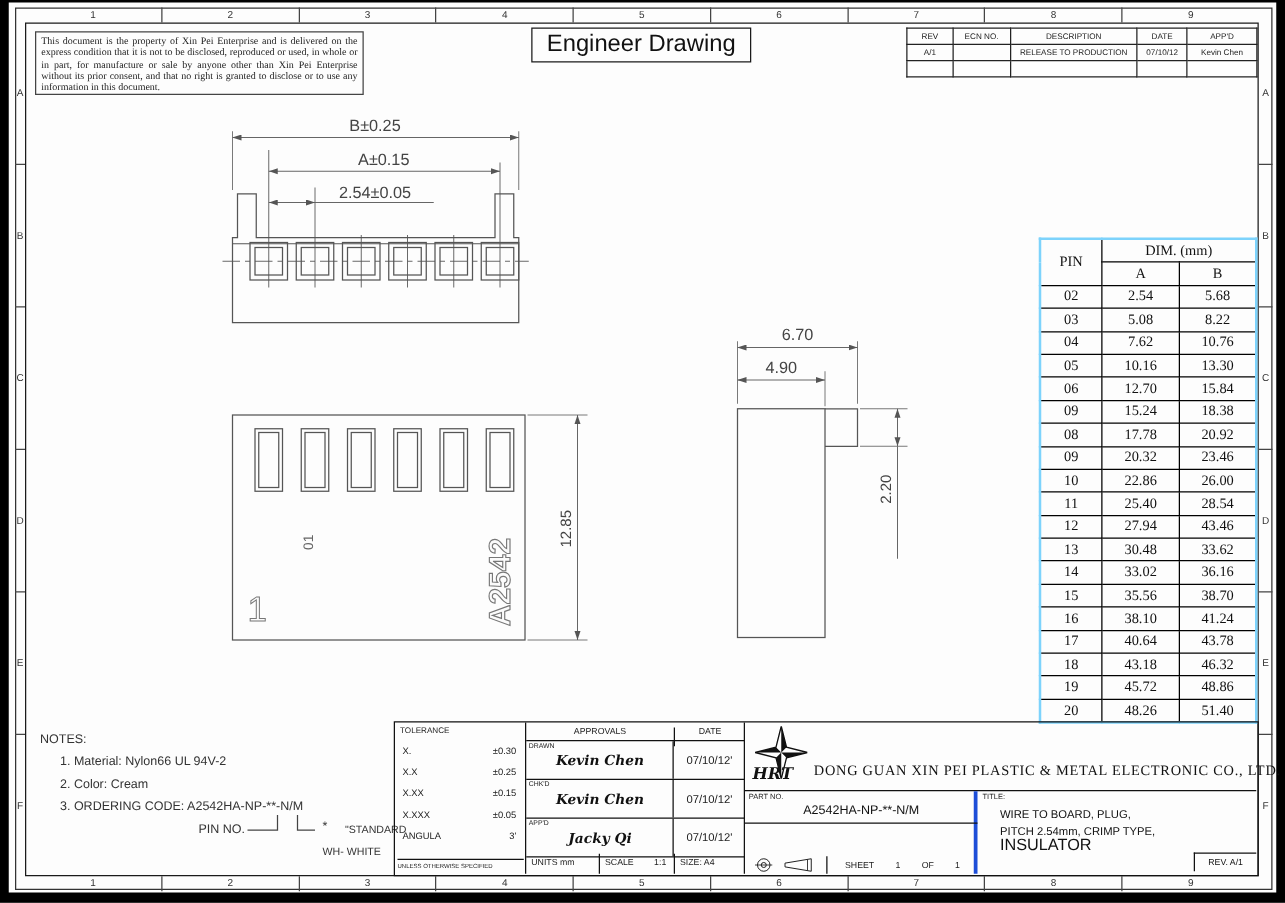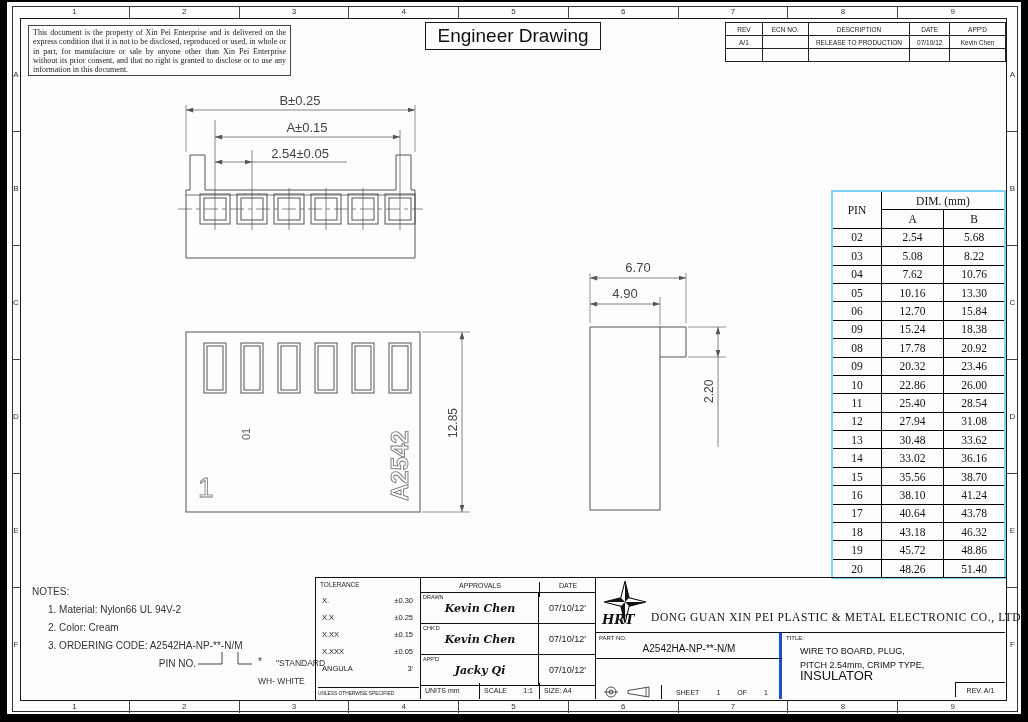--- a/index.html
+++ b/index.html
@@ -194,21 +194,21 @@
           <td>26.00</td>
         </tr>
         <tr>
           <td>11</td>
           <td>25.40</td>
           <td>28.54</td>
         </tr>
         <tr>
           <td>12</td>
           <td>27.94</td>
-          <td>31.08</td>
+          <td>43.46</td>
         </tr>
         <tr>
           <td>13</td>
           <td>30.48</td>
           <td>33.62</td>
         </tr>
         <tr>
           <td>14</td>
           <td>33.02</td>
           <td>36.16</td>

